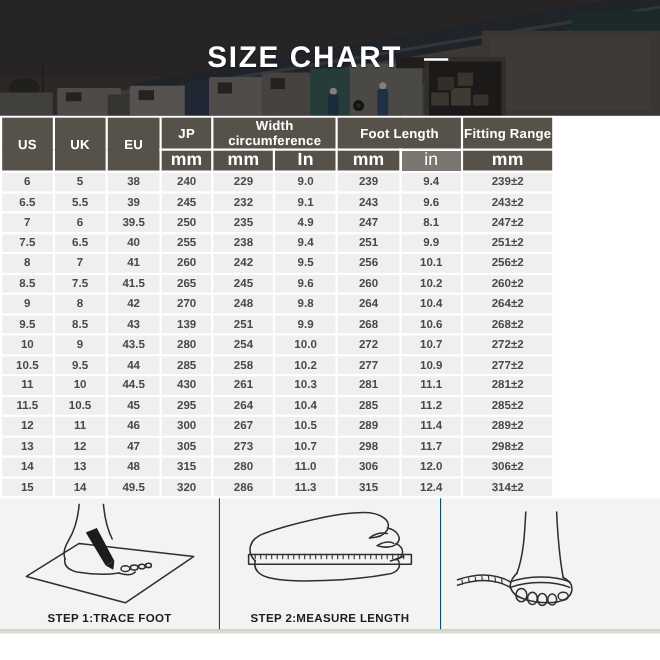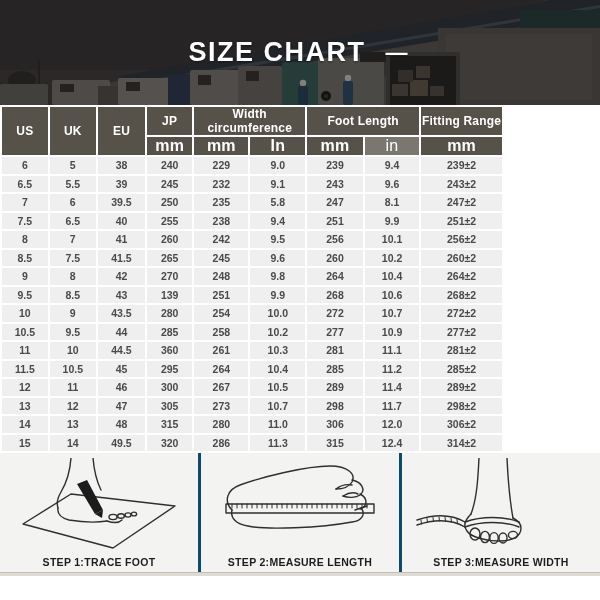--- a/index.html
+++ b/index.html
@@ -43,21 +43,21 @@
   }
   .step{
     flex:1;display:flex;flex-direction:column;align-items:center;
     justify-content:flex-end;padding-bottom:4px;position:relative;
   }
   .step .art{flex:1;display:flex;align-items:center;justify-content:center;width:100%;}
   .step .caption{
     font-size:10.5px;font-weight:bold;color:#1d1d1d;letter-spacing:.3px;
     margin-top:2px;white-space:nowrap;
   }
-  .step + .step{border-left:3px solid #0c4a6e;}
+  .step + .step{border-left:1px solid #0c4a6e;}
   .bottom-strip{width:600px;height:3px;background:#dedbd4;border-top:1px solid #c2bfb9;}
   .ill{stroke:#2f2f2f;fill:none;stroke-width:1.4;stroke-linecap:round;stroke-linejoin:round;}
 </style>
 </head>
 <body>
 
 <div class="hero">
   <svg width="600" height="105" viewBox="0 0 600 105">
     <rect x="0" y="0" width="600" height="105" fill="#413d3b"></rect>
 
@@ -174,21 +174,21 @@
         <td>243</td>
         <td>9.6</td>
         <td>243±2</td>
       </tr>
       <tr>
         <td>7</td>
         <td>6</td>
         <td>39.5</td>
         <td>250</td>
         <td>235</td>
-        <td>5.8</td>
+        <td>4.9</td>
         <td>247</td>
         <td>8.1</td>
         <td>247±2</td>
       </tr>
       <tr>
         <td>7.5</td>
         <td>6.5</td>
         <td>40</td>
         <td>255</td>
         <td>238</td>
@@ -260,21 +260,21 @@
         <td>258</td>
         <td>10.2</td>
         <td>277</td>
         <td>10.9</td>
         <td>277±2</td>
       </tr>
       <tr>
         <td>11</td>
         <td>10</td>
         <td>44.5</td>
-        <td>360</td>
+        <td>430</td>
         <td>261</td>
         <td>10.3</td>
         <td>281</td>
         <td>11.1</td>
         <td>281±2</td>
       </tr>
       <tr>
         <td>11.5</td>
         <td>10.5</td>
         <td>45</td>
@@ -394,17 +394,16 @@
         <ellipse class="ill" cx="102" cy="77" rx="4.6" ry="3.6"></ellipse>
 
         <path class="ill" d="M54,64 C70,58 94,58 108,64"></path>
         <path class="ill" d="M54,69 C70,63 94,63 108,69"></path>
 
         <path class="ill" d="M54,64 C40,56 24,56 6,62"></path>
         <path class="ill" d="M54,69 C40,61 24,61 6,67"></path>
         <path class="ill" style="stroke-width:1" d="M10,62 l0.5,4 M16,60.5 l0.5,4 M22,59.5 l0.5,4 M28,59 l0.5,4 M34,59 l0.5,4 M40,60 l0.5,4 M46,61.5 l0.5,4"></path>
       </svg>
     </div>
-    <div class="caption">STEP 3:MEASURE WIDTH</div>
   </div>
 
 </div>
 <div class="bottom-strip"></div>
 
 </body></html>

